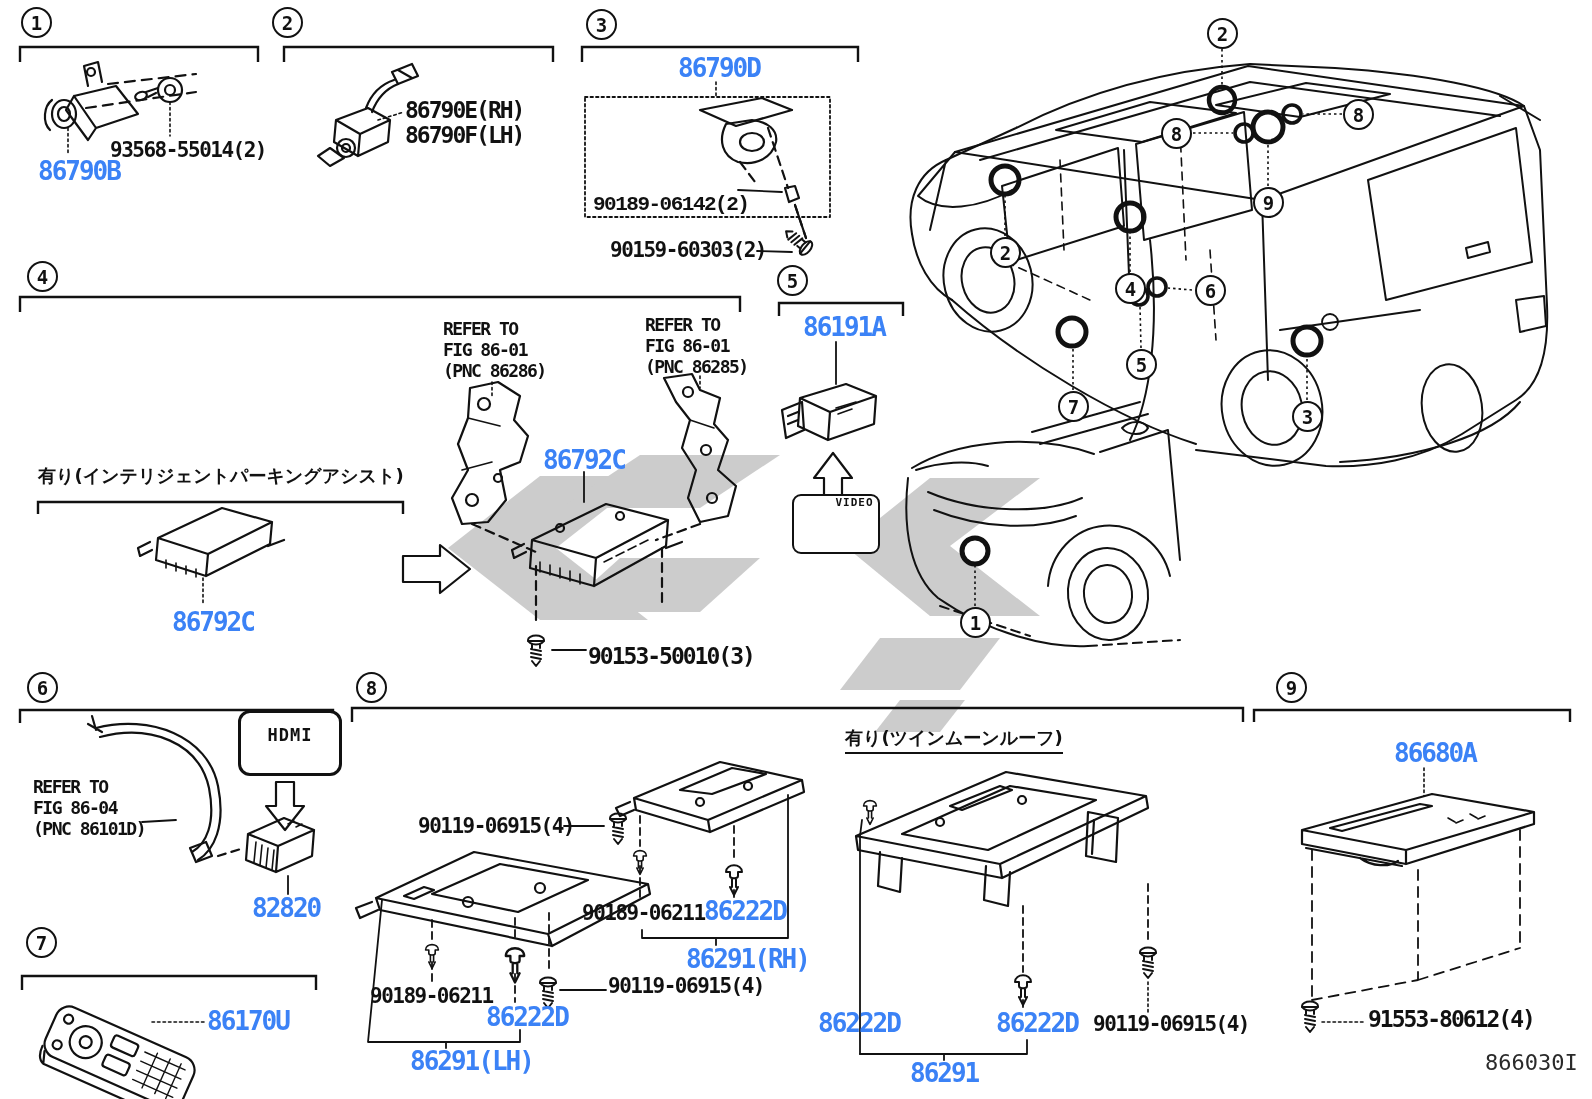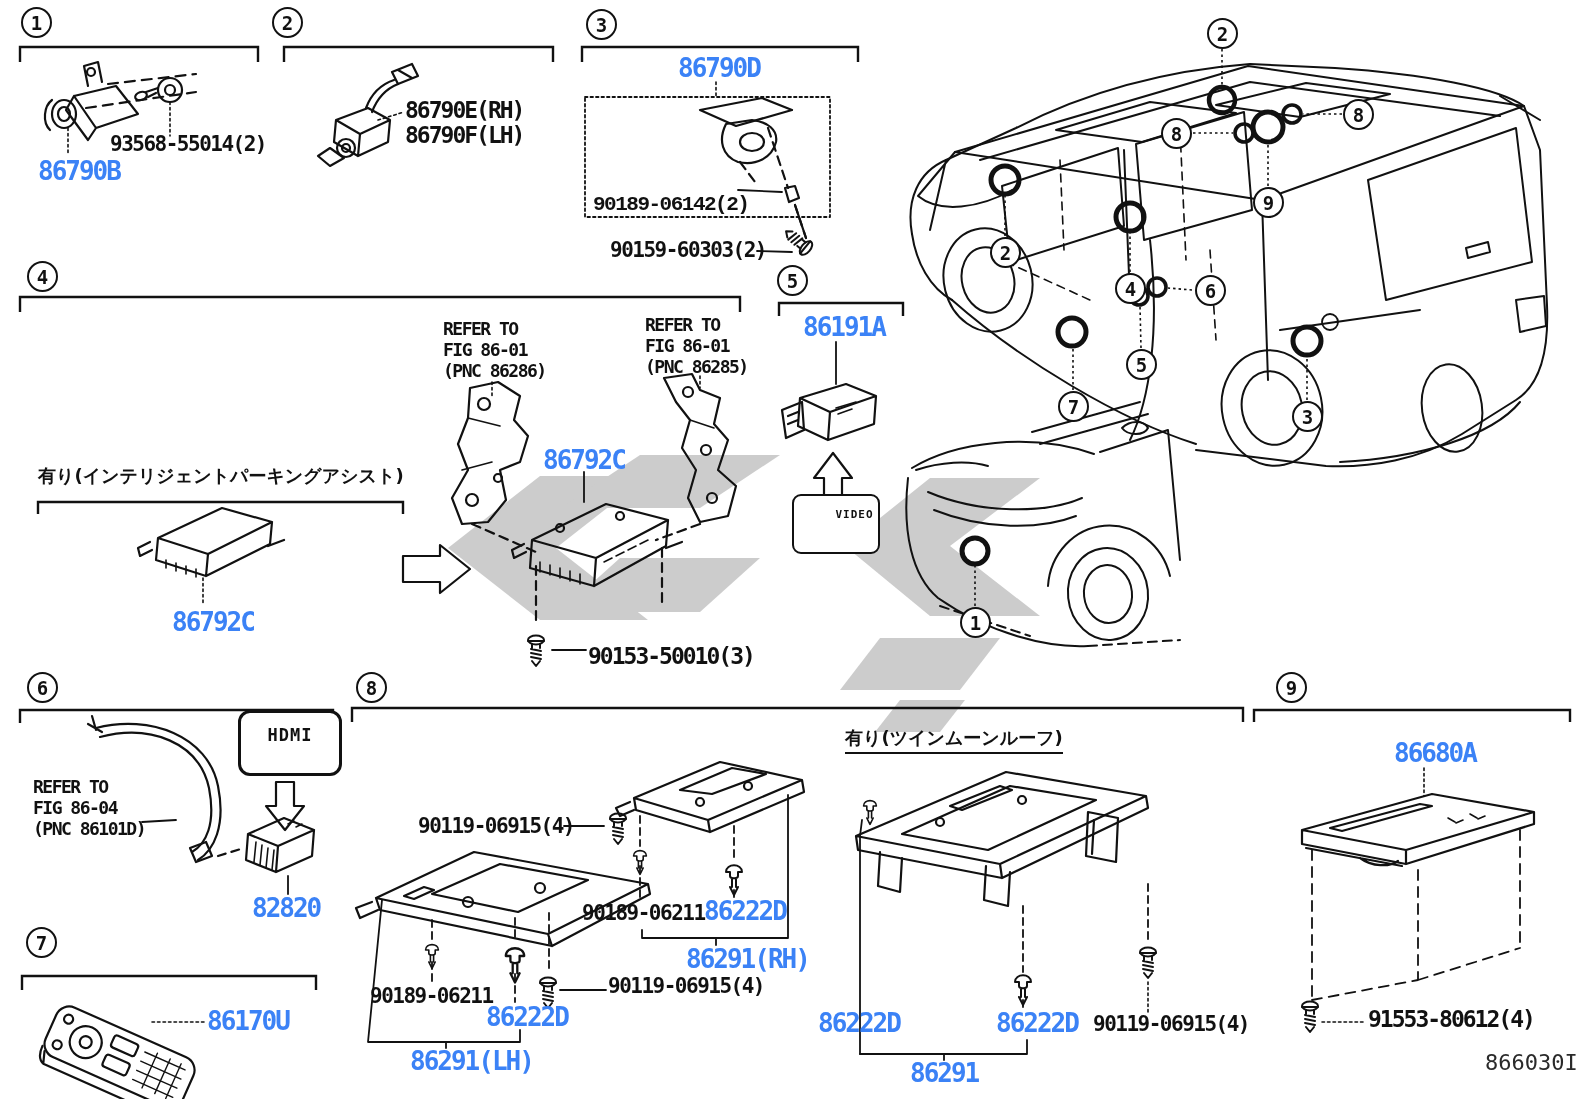--- a/index.html
+++ b/index.html
@@ -16,21 +16,21 @@
   .jp{font:bold 18px "DejaVu Sans","Liberation Sans",sans-serif;white-space:nowrap;color:#111;}
   .jp-u{border-bottom:2px solid #111;padding-bottom:2px;}
   .code{font:22px "DejaVu Sans Mono",monospace;letter-spacing:0;color:#2a2a2a;white-space:nowrap;}
   
   .co{width:31px;height:31px;border:2.4px solid #111;border-radius:50%;background:#fff;
       display:flex;align-items:center;justify-content:center;
       font:bold 19px "DejaVu Sans Mono",monospace;color:#111;box-sizing:border-box;}
   
   .lbox{border:3px solid #111;border-radius:12px;background:#fff;box-sizing:border-box;text-align:center;}
   .hdmi-t{font:bold 17px "DejaVu Sans Mono",monospace;letter-spacing:1px;margin-top:12px;}
-  .video-t{font:bold 11px "DejaVu Sans Mono",monospace;letter-spacing:1px;margin-top:12px;padding-left:37px;}
+  .video-t{font:bold 11px "DejaVu Sans Mono",monospace;letter-spacing:1px;padding-left:37px;}
 </style>
 </head>
 <body>
 
 <div id="stage">
 
 <svg id="art" width="1592" height="1099" viewBox="0 0 1592 1099">
   <defs>
     <g id="screw" stroke="#111" stroke-width="2" fill="none">
       <ellipse cx="0" cy="0" rx="8" ry="4.5"></ellipse>
@@ -304,21 +304,21 @@
 <div class="abs co" style="left:1253px;top:187px;">9</div>
 <div class="abs co" style="left:990px;top:237px;">2</div>
 <div class="abs co" style="left:1115px;top:273px;">4</div>
 <div class="abs co" style="left:1195px;top:275px;">6</div>
 <div class="abs co" style="left:1126px;top:349px;">5</div>
 <div class="abs co" style="left:1058px;top:391px;">7</div>
 <div class="abs co" style="left:1292px;top:401px;">3</div>
 <div class="abs co" style="left:960px;top:607px;">1</div>
 
 <div class="abs pn-lg" style="left:38px;top:156px;">86790B</div>
-<div class="abs pn-sm" style="left:110px;top:132px;">93568-55014(2)</div>
+<div class="abs pn-sm" style="left:110px;top:138px;">93568-55014(2)</div>
 
 <div class="abs pn" style="left:405px;top:97px;">86790E(RH)</div>
 <div class="abs pn" style="left:405px;top:122px;">86790F(LH)</div>
 
 <div class="abs pn-lg" style="left:678px;top:53px;">86790D</div>
 <div class="abs pn-sm" style="left:593px;top:193px;font-family:Liberation Mono, monospace;">90189-06142(2)</div>
 <div class="abs pn-sm" style="left:610px;top:238px;">90159-60303(2)</div>
 
 <div class="abs pn-lg" style="left:803px;top:312px;">86191A</div>
 

